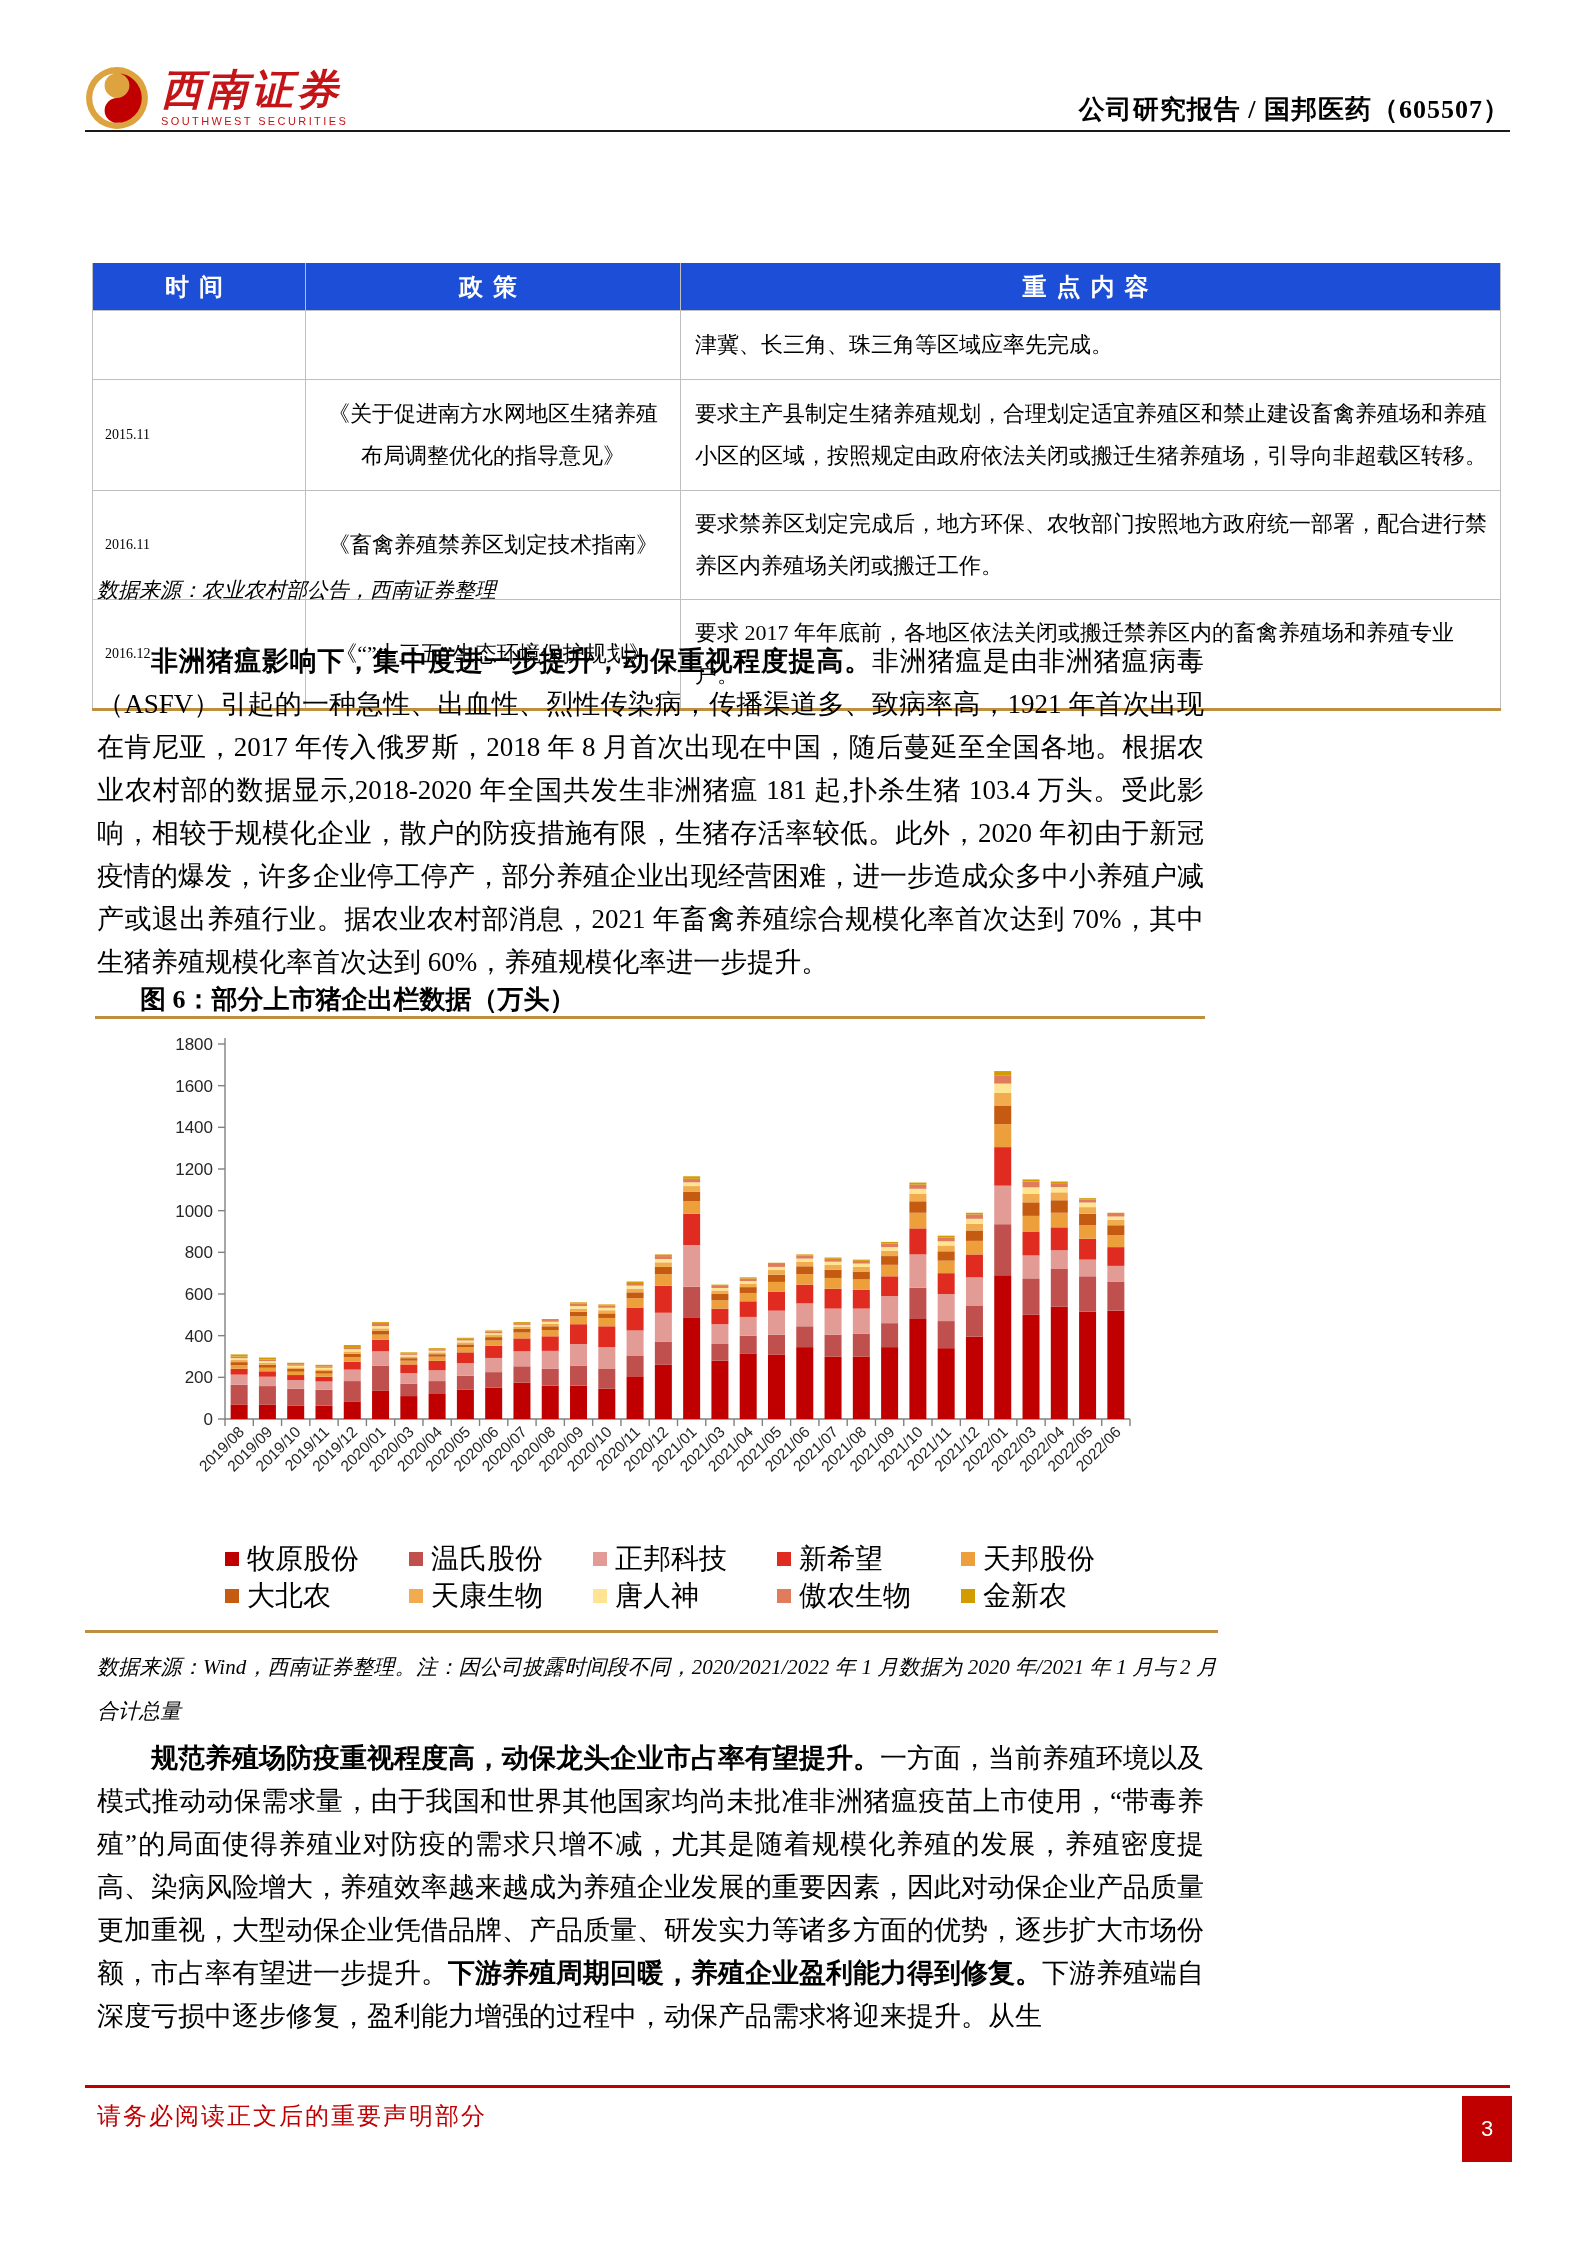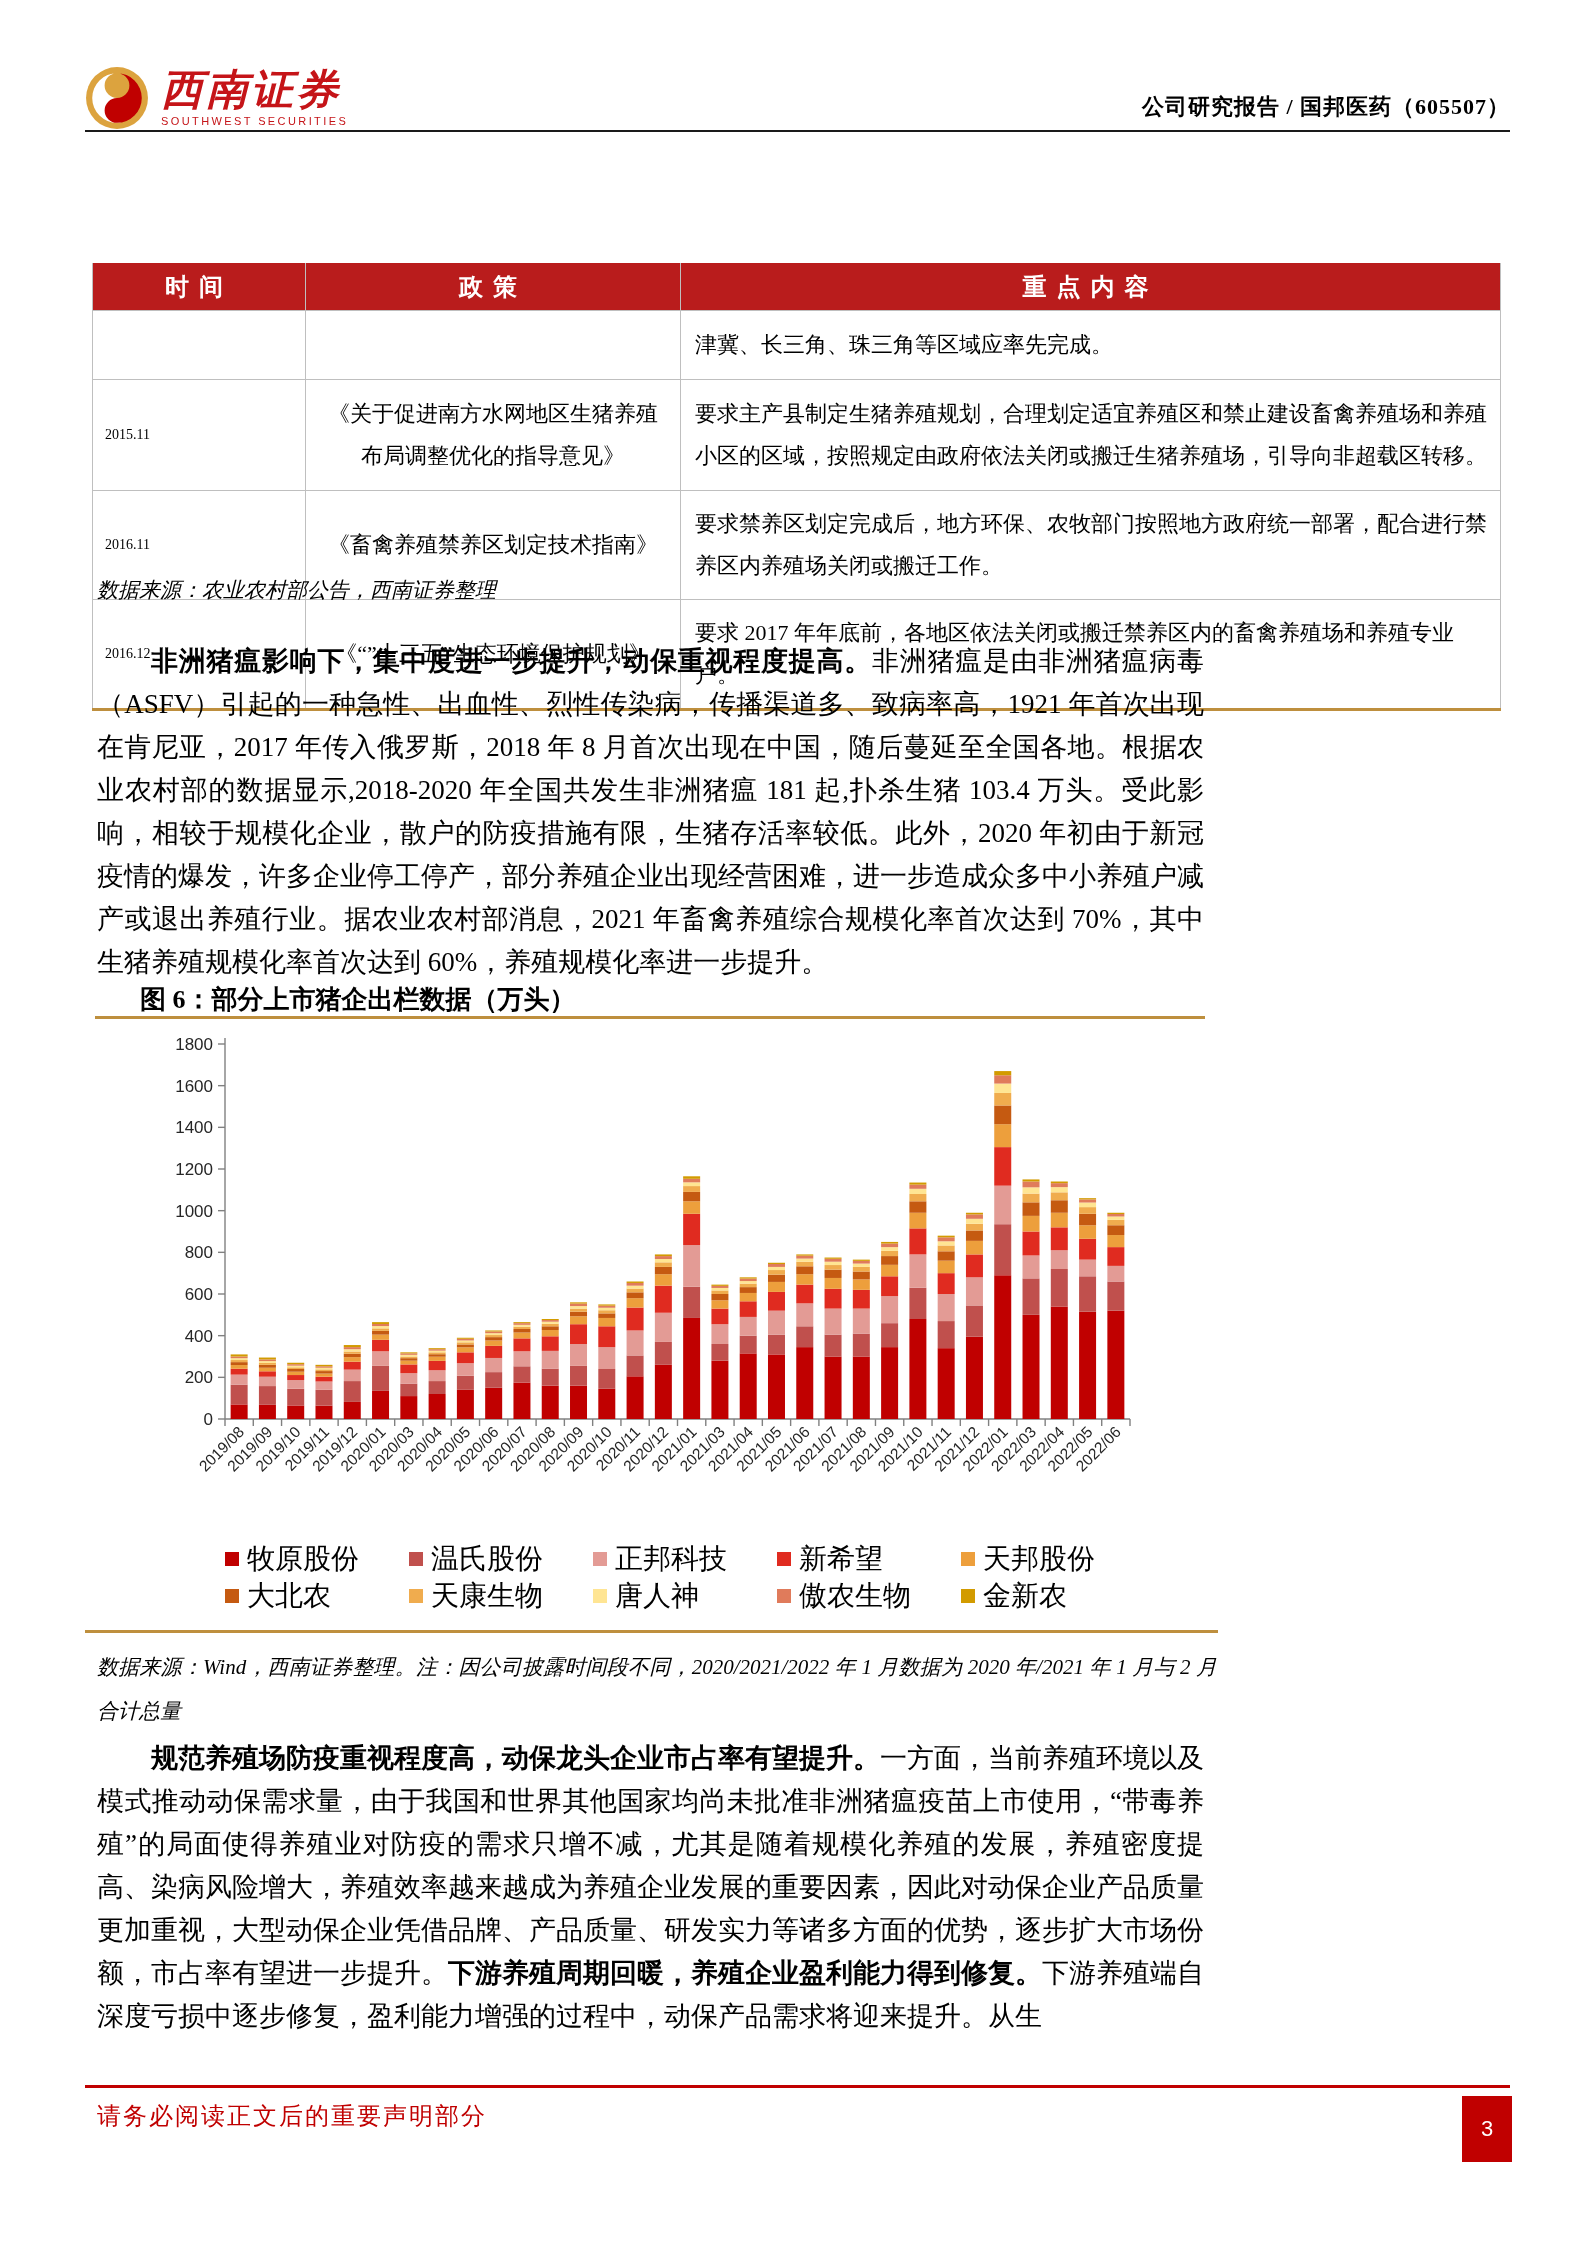--- a/index.html
+++ b/index.html
@@ -7,31 +7,31 @@
        font-family:"Liberation Serif","DejaVu Serif",serif;color:#000;}
   .abs{position:absolute;}
 
   
   .logo-wrap{left:85px;top:66px;display:flex;align-items:flex-start;}
   .brand-block{margin-left:12px;padding-top:2px;}
   .brand-cn{color:#c51418;font-size:42px;font-weight:bold;font-style:italic;
             letter-spacing:3px;line-height:44px;font-family:"Liberation Serif",serif;}
   .brand-en{color:#c51418;font-size:11px;letter-spacing:2.4px;
             font-family:"Liberation Sans",sans-serif;margin-top:3px;}
-  .report-type{right:77px;top:92px;font-size:22px;font-weight:bold;letter-spacing:1px;}
+  .report-type{right:77px;top:92px;font-size:26px;font-weight:bold;letter-spacing:1px;}
   .header-rule{left:85px;top:130px;width:1425px;height:2px;background:#1a1a1a;}
 
   
   .policy-table-wrap{left:92px;top:263px;}
   table.policy{border-collapse:collapse;table-layout:fixed;width:1408px;
                border-bottom:3px solid #be8f3e;}
   table.policy col.c-time{width:213px;}
   table.policy col.c-policy{width:375px;}
   table.policy col.c-content{width:820px;}
-  table.policy th{background:#b91c1c;color:#ffffff;font-size:24px;font-weight:bold;
+  table.policy th{background:#1d4ed8;color:#ffffff;font-size:24px;font-weight:bold;
                   height:45px;letter-spacing:10px;border:1.5px solid #bfbfbf;
                   border-top:none;}
   table.policy td{border:1.5px solid #bfbfbf;font-size:22px;line-height:42px;
                   padding:12px 12px;vertical-align:middle;}
   table.policy td.cell-time{font-family:Liberation Serif, serif;
                   font-size:14px;}
   table.policy td.cell-policy{text-align:center;}
   table.policy td.cell-content{text-align:left;padding-left:14px;}
   table.policy tr.prow0 td{height:44px;}
   table.policy tr.prow1 td{height:86px;}

